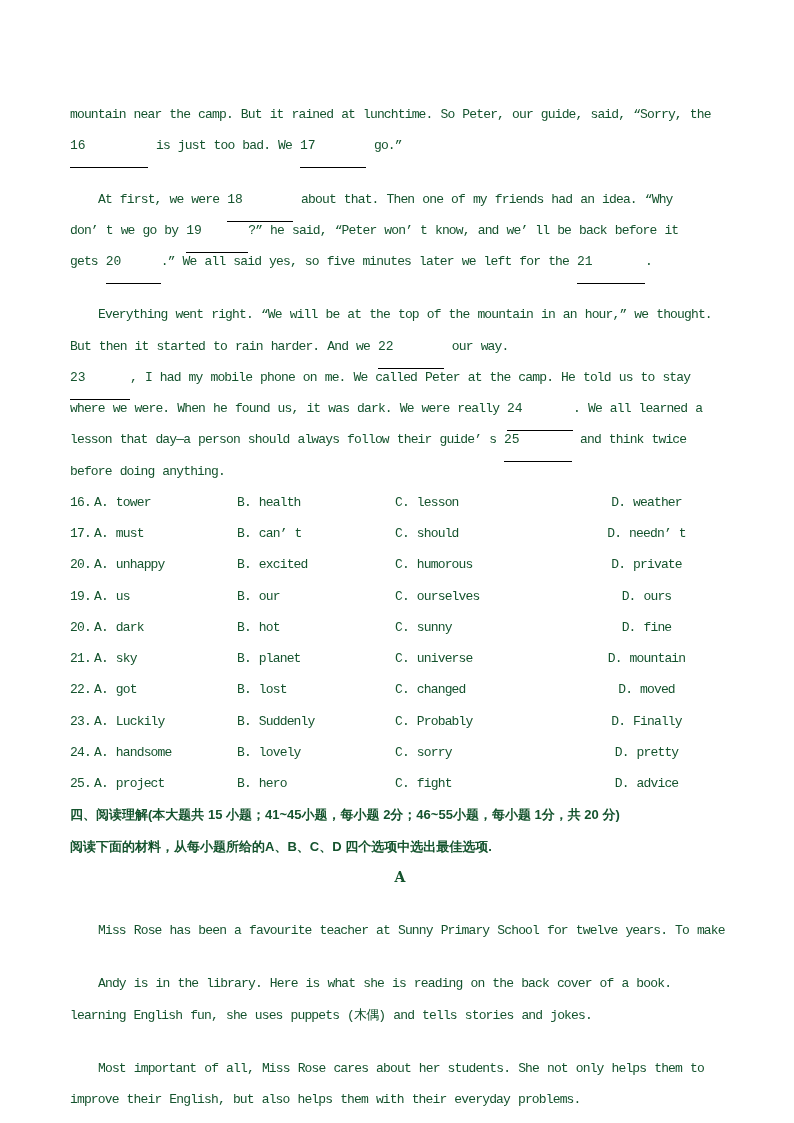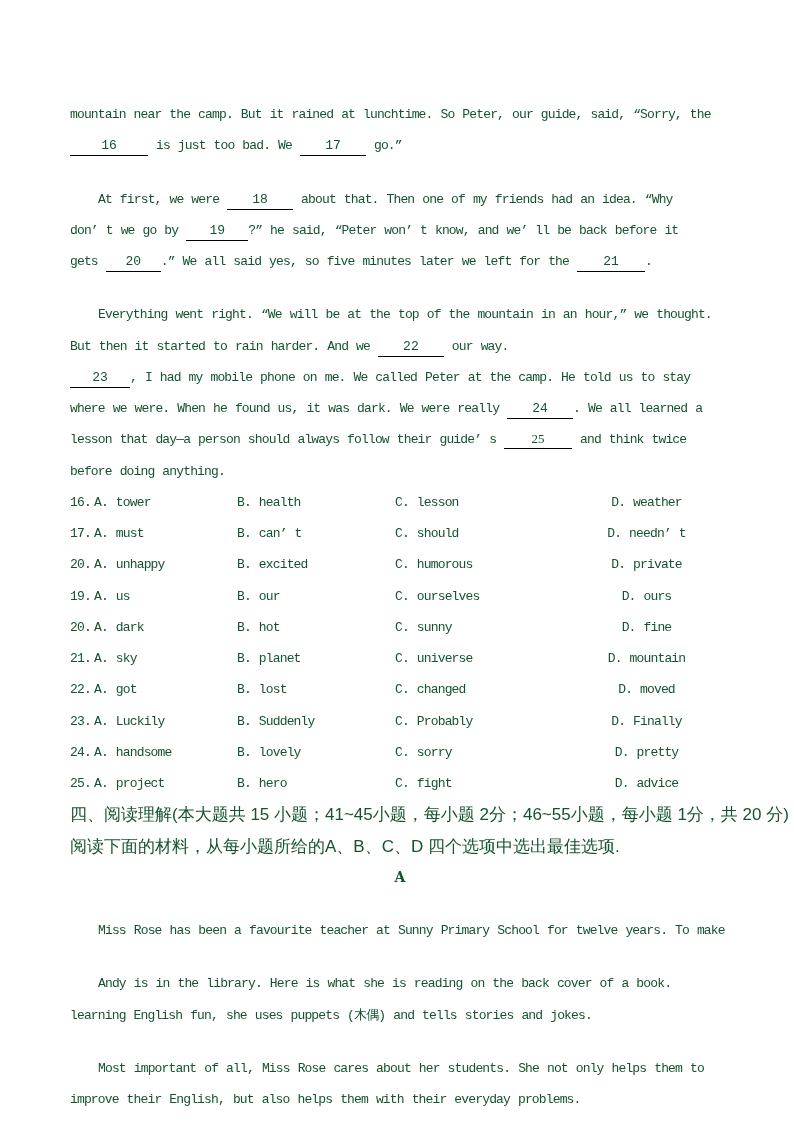--- a/index.html
+++ b/index.html
@@ -13,37 +13,37 @@
     letter-spacing:-0.85px;
     word-spacing:1px;
     overflow:hidden;
   }
   .content{position:absolute;left:70px;top:99px;width:660px;}
   .line{height:31.25px;line-height:31.25px;white-space:pre;}
   .line span{white-space:pre;}
   .indent{padding-left:28px;margin-top:22px;}
   .blank{
     display:inline-block;
-    text-align:center;
+    text-align:left;
     border-bottom:1px solid #000;
     line-height:14px;
-    padding-bottom:2px;
+    padding-bottom:14px;
     letter-spacing:0;
     word-spacing:0;
   }
   .opt-row{display:flex;}
   .opt-num{display:inline-block;width:24px;}
   .colA{display:inline-block;width:143px;}
   .colB{display:inline-block;width:158px;}
   .colC{display:inline-block;width:168px;}
   .colD{display:inline-block;flex:1;text-align:center;}
   .cn{
     font-family:"Liberation Sans",sans-serif;
-    font-weight:400;
-    font-size:17px;
+    font-weight:700;
+    font-size:13px;
     letter-spacing:0;
     word-spacing:0;
   }
   .marker{
     text-align:center;
     font-family:"DejaVu Serif","Liberation Serif",serif;
     font-weight:700;
     font-size:14px;
     letter-spacing:0;
   }
@@ -57,21 +57,21 @@
     <div id="cloze">
         <div class="line"><span>mountain near the camp. But it rained at lunchtime. So Peter, our guide, said, “Sorry, the</span></div>
         <div class="line"><span class="blank" style="width: 78px;">16</span><span> is just too bad. We </span><span class="blank" style="width: 66px;">17</span><span> go.”</span></div>
         <div class="line indent"><span>At first, we were </span><span class="blank" style="width: 66px;">18</span><span> about that. Then one of my friends had an idea. “Why</span></div>
         <div class="line"><span>don’ t we go by </span><span class="blank" style="width: 62px;">19</span><span>?” he said, “Peter won’ t know, and we’ ll be back before it</span></div>
         <div class="line"><span>gets </span><span class="blank" style="width: 55px;">20</span><span>.” We all said yes, so five minutes later we left for the </span><span class="blank" style="width: 68px;">21</span><span>.</span></div>
         <div class="line indent"><span>Everything went right. “We will be at the top of the mountain in an hour,” we thought.</span></div>
         <div class="line"><span>But then it started to rain harder. And we </span><span class="blank" style="width: 66px;">22</span><span> our way.</span></div>
         <div class="line"><span class="blank" style="width: 60px;">23</span><span>, I had my mobile phone on me. We called Peter at the camp. He told us to stay</span></div>
         <div class="line"><span>where we were. When he found us, it was dark. We were really </span><span class="blank" style="width: 66px;">24</span><span>. We all learned a</span></div>
-        <div class="line"><span>lesson that day—a person should always follow their guide’ s </span><span class="blank" style="width: 68px; font-family: Liberation Serif, serif;">25</span><span> and think twice</span></div>
+        <div class="line"><span>lesson that day—a person should always follow their guide’ s </span><span class="blank" style="width: 68px;">25</span><span> and think twice</span></div>
         <div class="line"><span>before doing anything.</span></div>
       </div>
 
     <div id="options">
         <div class="line opt-row"><span class="opt-num">16.</span><span class="colA">A. tower</span><span class="colB">B. health</span><span class="colC">C. lesson</span><span class="colD">D. weather</span></div>
         <div class="line opt-row"><span class="opt-num">17.</span><span class="colA">A. must</span><span class="colB">B. can’ t</span><span class="colC">C. should</span><span class="colD">D. needn’ t</span></div>
         <div class="line opt-row"><span class="opt-num">20.</span><span class="colA">A. unhappy</span><span class="colB">B. excited</span><span class="colC">C. humorous</span><span class="colD">D. private</span></div>
         <div class="line opt-row"><span class="opt-num">19.</span><span class="colA">A. us</span><span class="colB">B. our</span><span class="colC">C. ourselves</span><span class="colD">D. ours</span></div>
         <div class="line opt-row"><span class="opt-num">20.</span><span class="colA">A. dark</span><span class="colB">B. hot</span><span class="colC">C. sunny</span><span class="colD">D. fine</span></div>
         <div class="line opt-row"><span class="opt-num">21.</span><span class="colA">A. sky</span><span class="colB">B. planet</span><span class="colC">C. universe</span><span class="colD">D. mountain</span></div>

